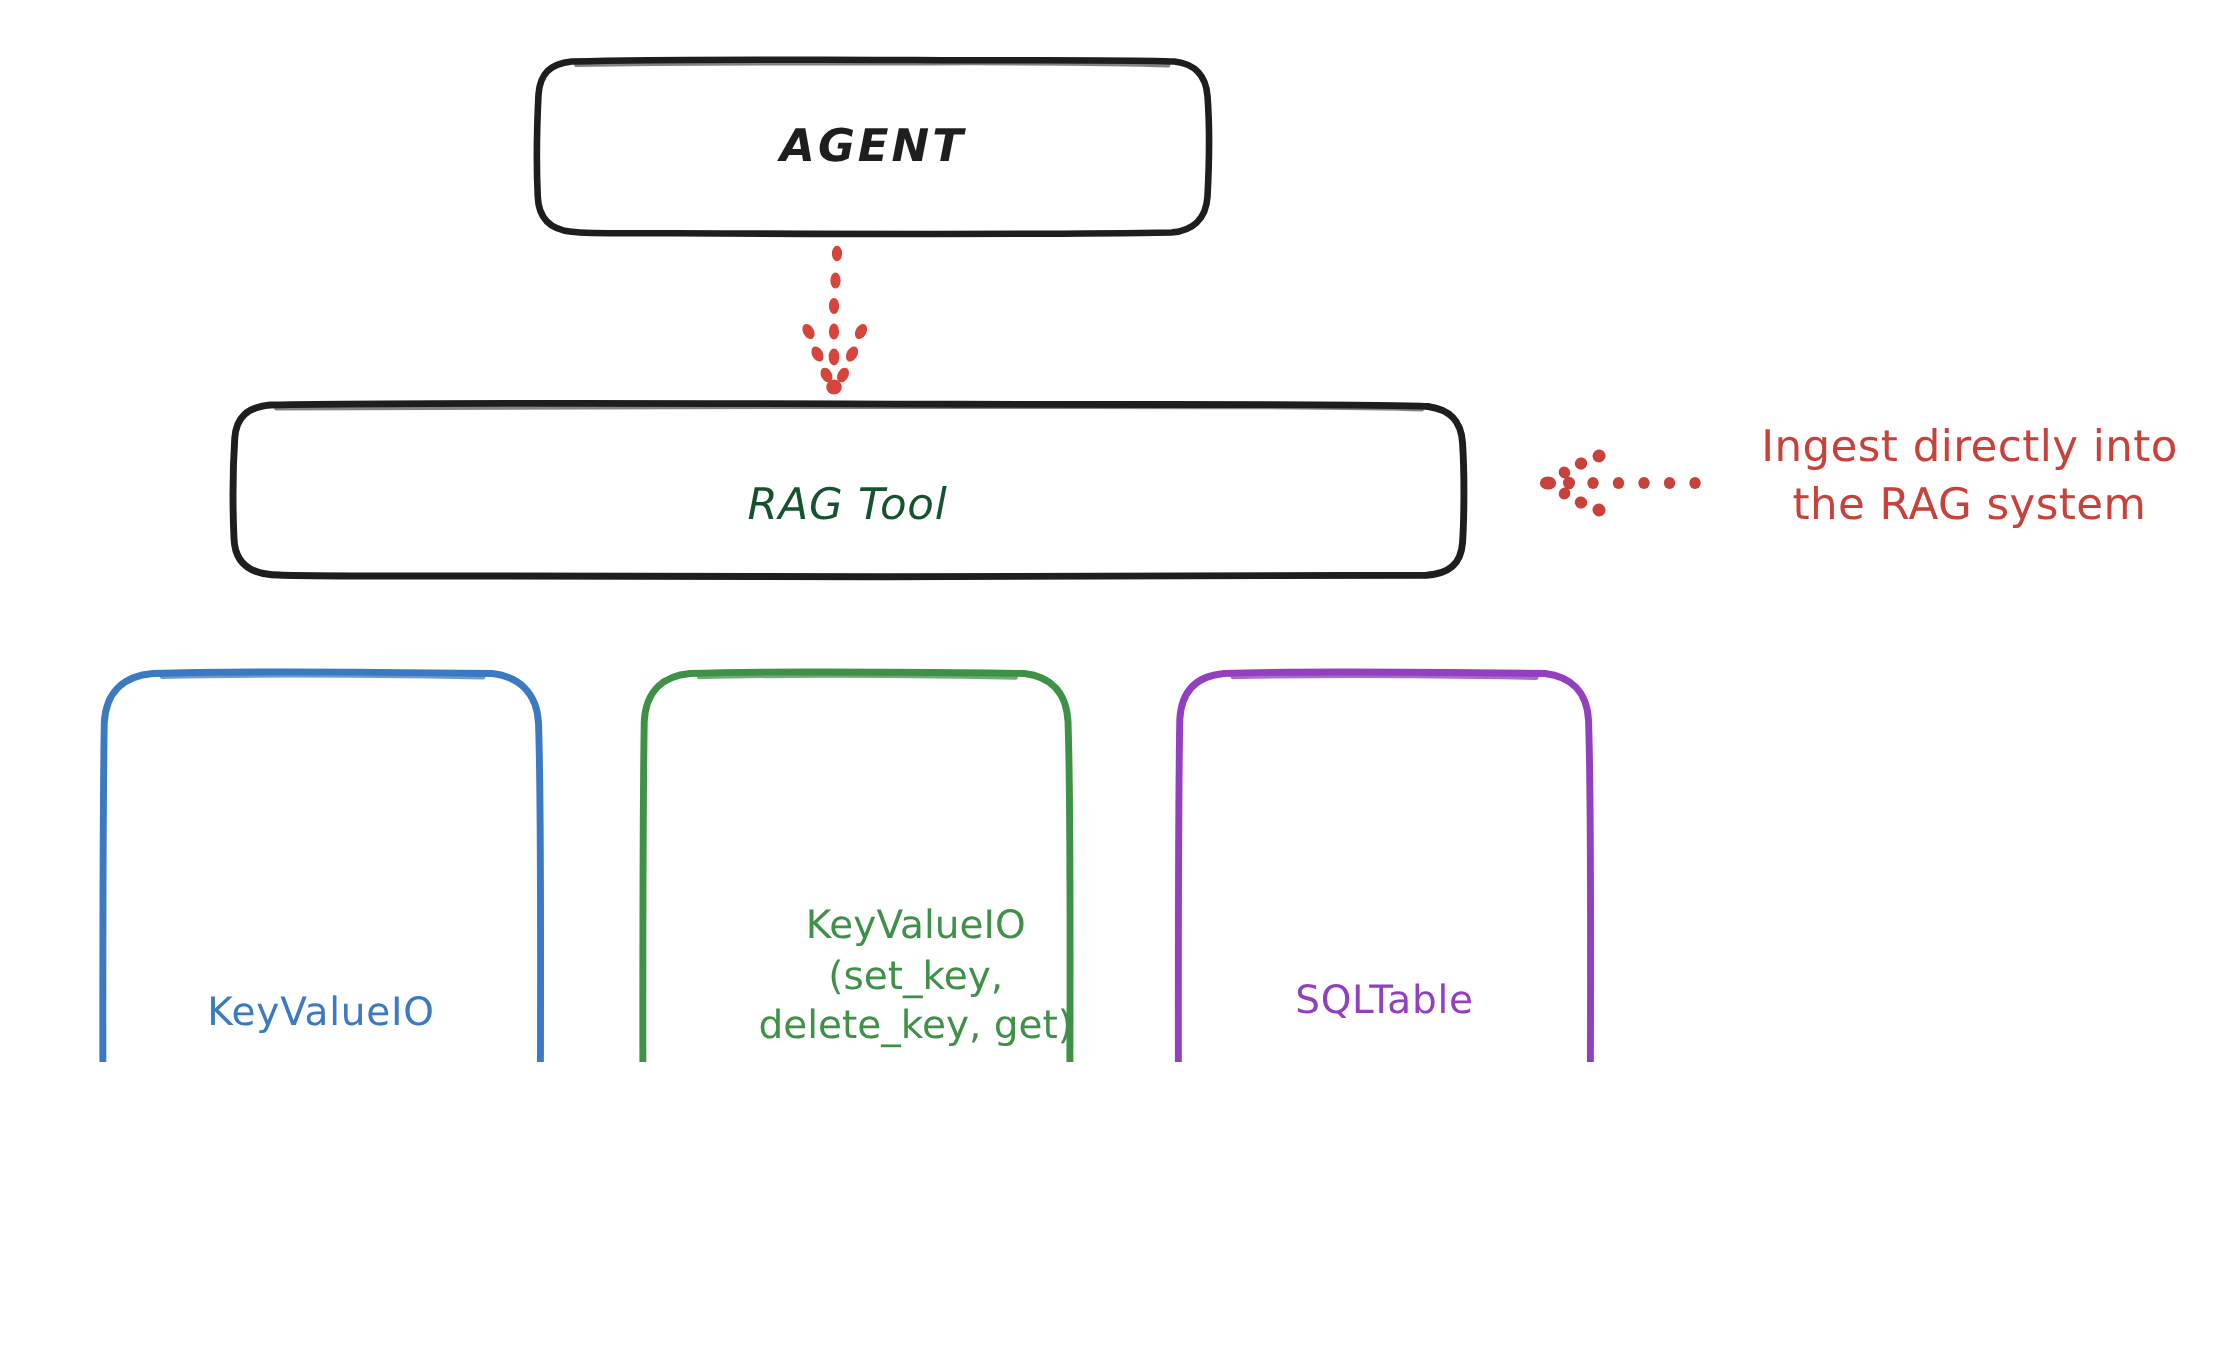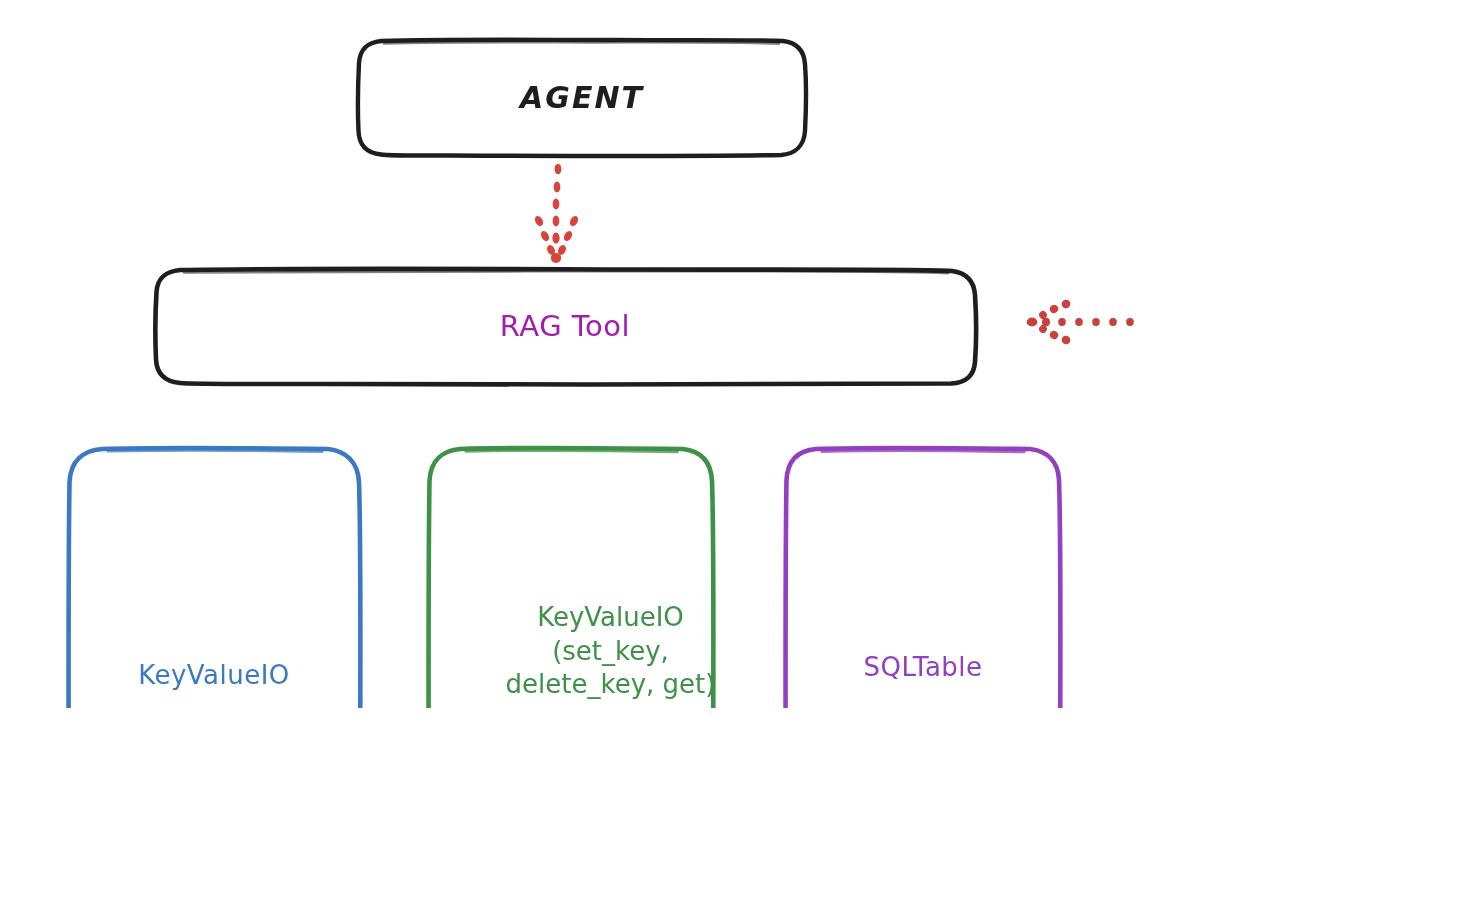--- a/index.html
+++ b/index.html
@@ -40,25 +40,26 @@
   .label-agent {
     left: 358px; top: 40px;
     width: 448px; height: 116px;
     font-size: 30px;
     font-style: italic;
     font-weight: 700;
     letter-spacing: 2px;
     color: #1e1e1e;
   }
   .label-ragtool {
-    left: 155px; top: 269px;
+    left: 155px; top: 279px;
     width: 820px; height: 115px;
     font-size: 29px;
-    color: #a21caf;
+    color: #14532d;
     letter-spacing: 0.5px;
+    font-style: italic;
   }
   
   .card-text {
     position: absolute;
     display: flex;
     flex-direction: column;
     align-items: center;
     justify-content: center;
     text-align: center;
     pointer-events: none;
@@ -190,14 +191,16 @@
   <div class="card-text card-keyval">
     <div class="api">KeyValueIO
 (set_key,
 delete_key, get)</div>
   </div>
 
   <div class="card-text card-rel">
     <div class="index">SQLTable</div>
   </div>
 
+  <div class="annotation">Ingest directly into
+the RAG system</div>
 
 </div>
 
 </body></html>

